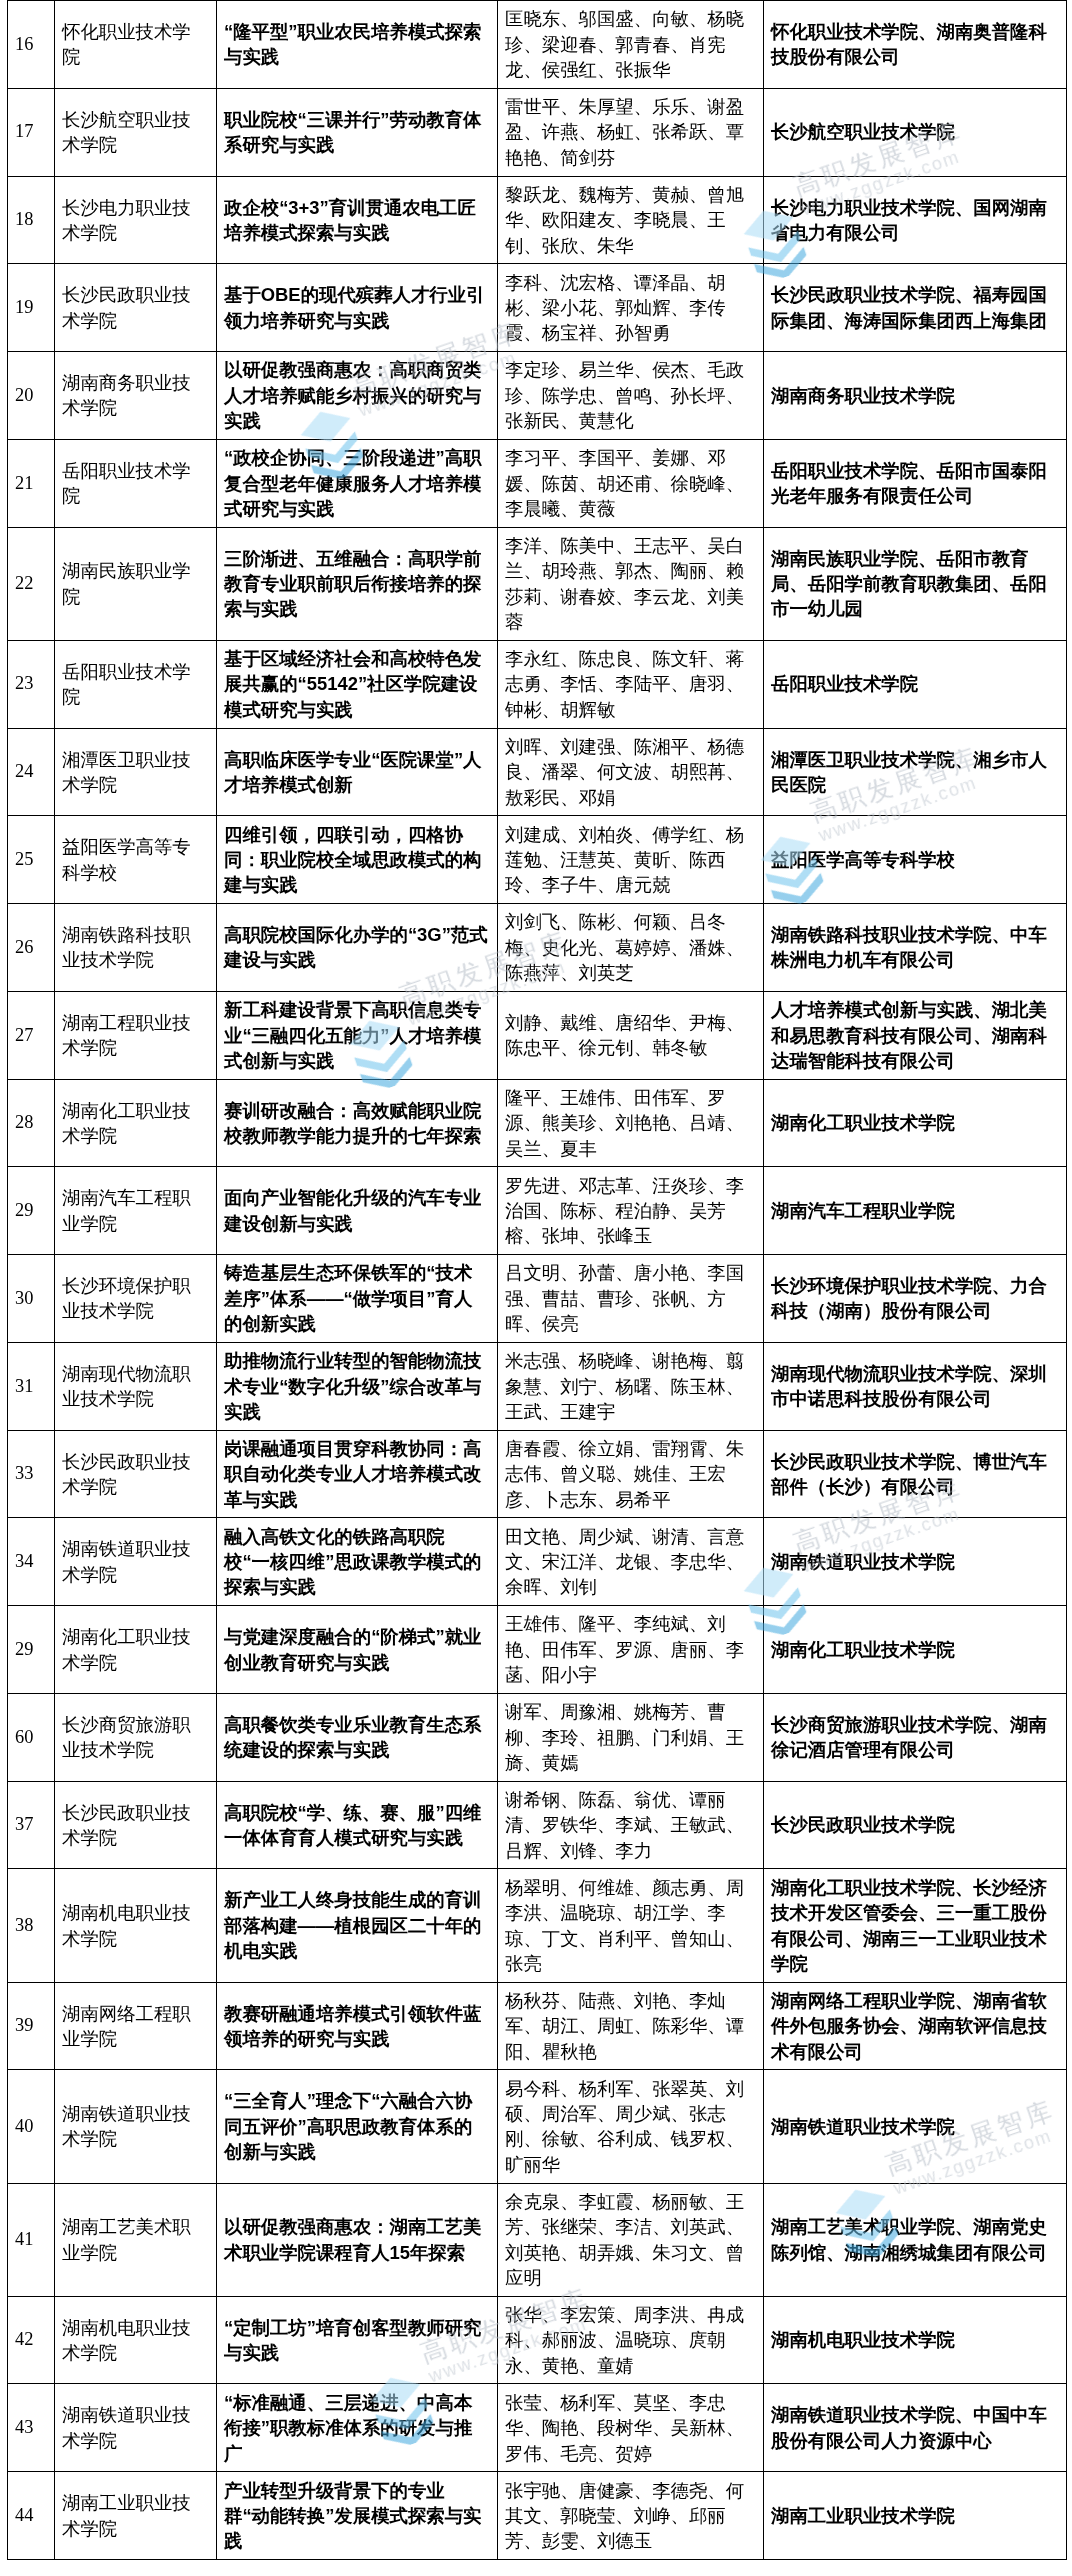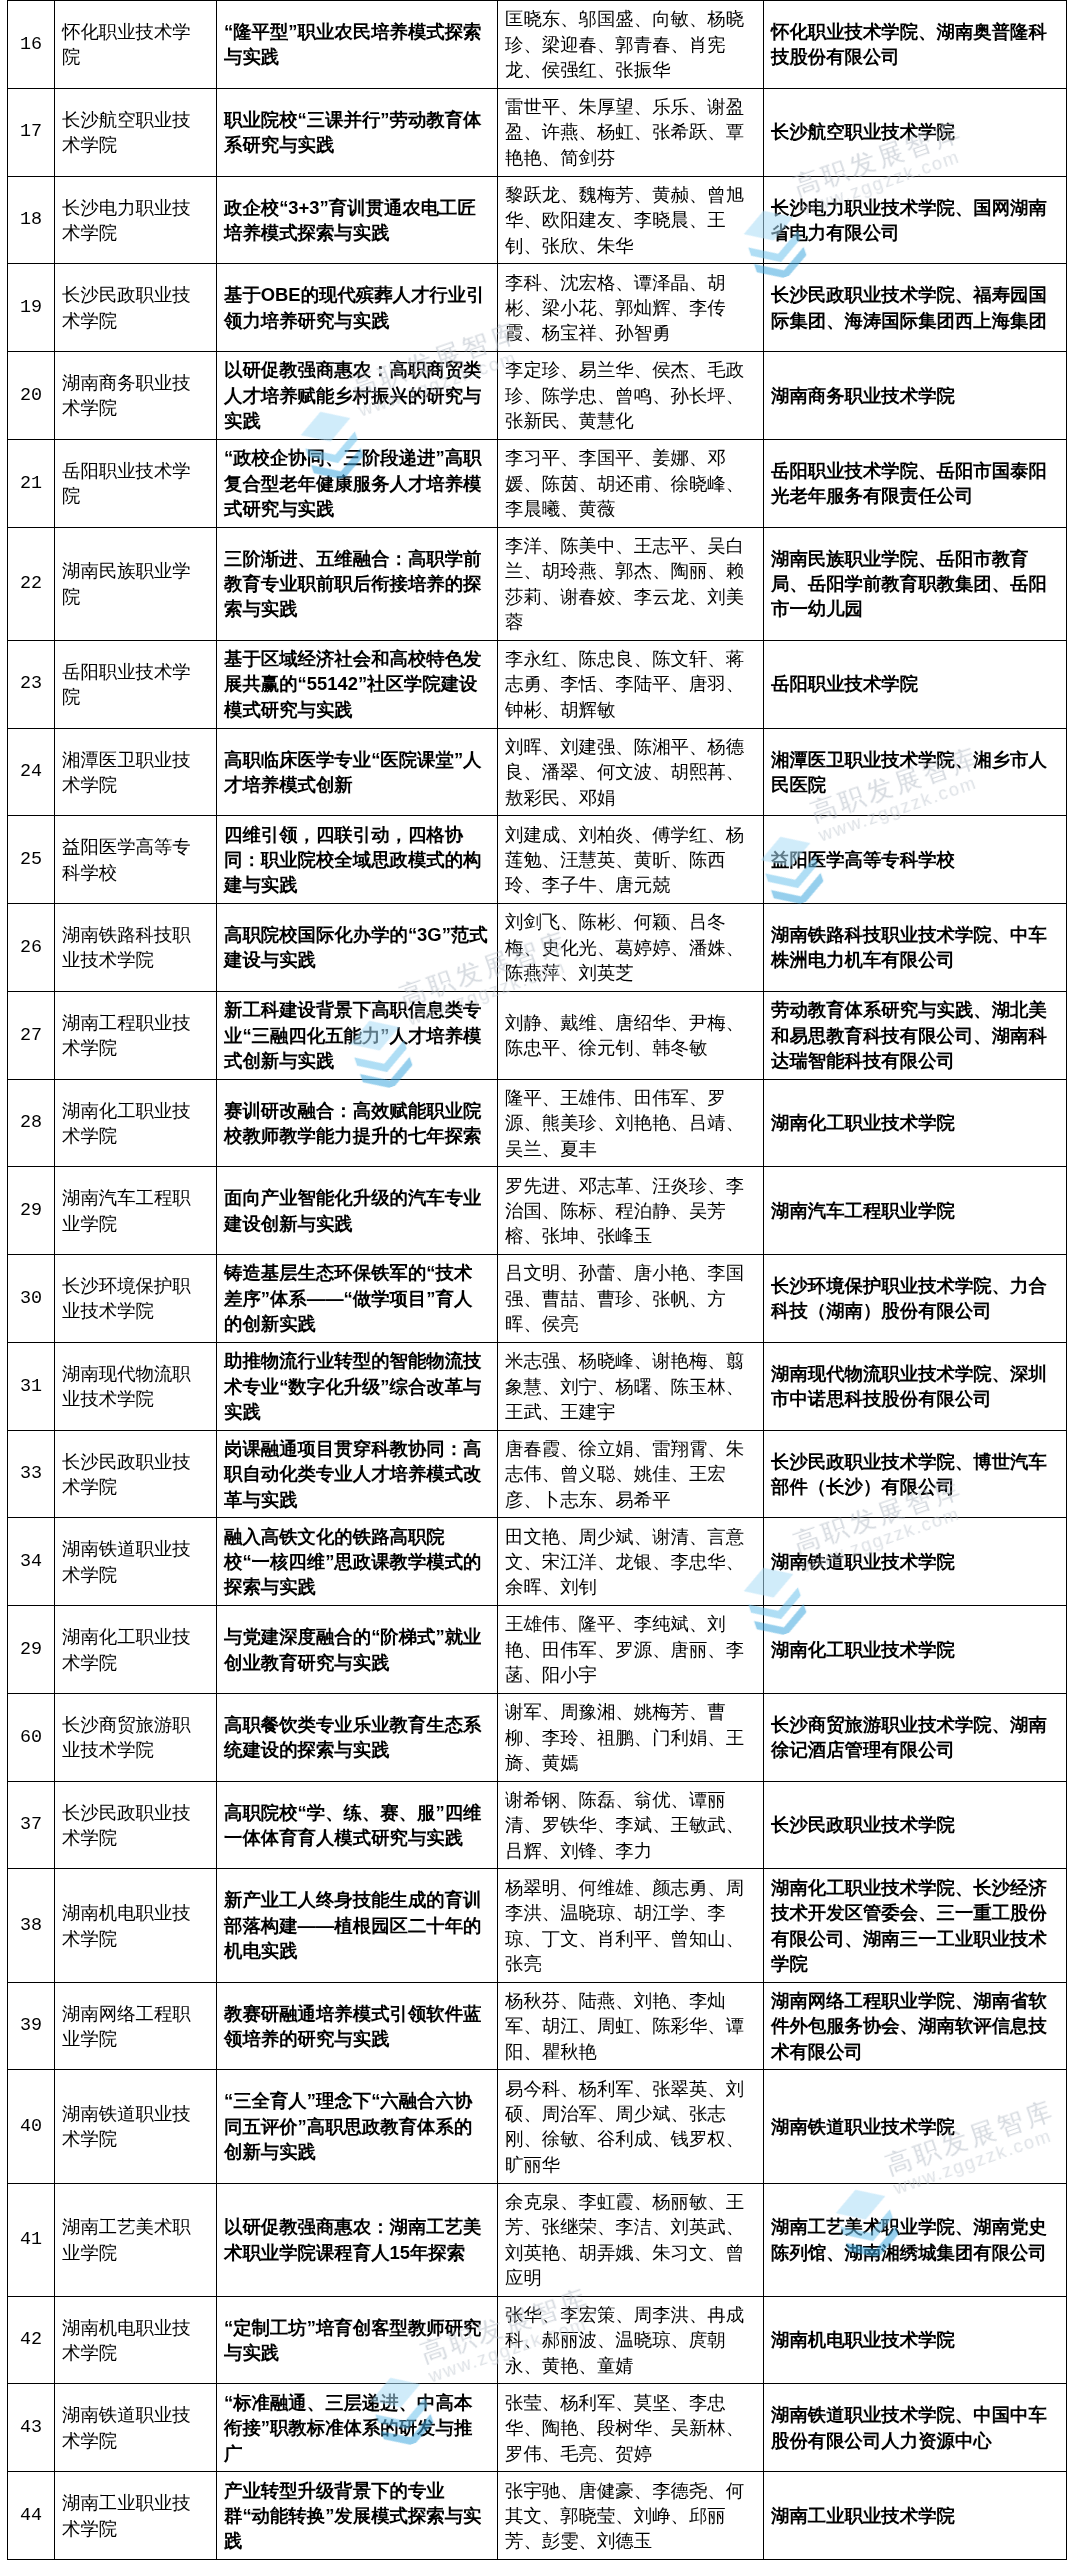--- a/index.html
+++ b/index.html
@@ -31,22 +31,22 @@
     border-right:0.9px solid var(--border);
     border-top:1.8px solid var(--border);
     border-bottom:1.8px solid var(--border);
     vertical-align:middle;
     padding:5.3px 7px;
     font-size:18.4px;
     line-height:1.38;
     word-break:break-all;
   }
   td.c-no{
-    text-align:center;
-    font-family:Liberation Mono, monospace;
+    text-align:left;
+    font-family:Liberation Serif, serif;
     font-size:20px;
     padding:5.3px 1.8px;
   }
   td.c-school{width:162px;}
   td.c-title{width:281px;font-weight:bold;}
   td.c-authors{width:266px;margin-left:43px;}
   td.c-partners{width:303px;font-weight:bold;}
   
   .wm-layer{position:absolute;inset:0;pointer-events:none;z-index:5;}
   .wm{position:absolute;transform:rotate(-19deg);opacity:.55;}
@@ -165,21 +165,21 @@
       <td class="c-title">高职院校国际化办学的“3G”范式建设与实践</td>
       <td class="c-authors">刘剑飞、陈彬、何颖、吕冬梅、史化光、葛婷婷、潘姝、陈燕萍、刘英芝</td>
       <td class="c-partners">湖南铁路科技职业技术学院、中车株洲电力机车有限公司</td>
     </tr>
 
     <tr>
       <td class="c-no">27</td>
       <td class="c-school">湖南工程职业技术学院</td>
       <td class="c-title">新工科建设背景下高职信息类专业“三融四化五能力”人才培养模式创新与实践</td>
       <td class="c-authors">刘静、戴维、唐绍华、尹梅、陈忠平、徐元钊、韩冬敏</td>
-      <td class="c-partners">劳动教育体系研究与实践、湖北美和易思教育科技有限公司、湖南科达瑞智能科技有限公司</td>
+      <td class="c-partners">人才培养模式创新与实践、湖北美和易思教育科技有限公司、湖南科达瑞智能科技有限公司</td>
     </tr>
 
     <tr>
       <td class="c-no">28</td>
       <td class="c-school">湖南化工职业技术学院</td>
       <td class="c-title">赛训研改融合：高效赋能职业院校教师教学能力提升的七年探索</td>
       <td class="c-authors">隆平、王雄伟、田伟军、罗源、熊美珍、刘艳艳、吕靖、吴兰、夏丰</td>
       <td class="c-partners">湖南化工职业技术学院</td>
     </tr>
 

